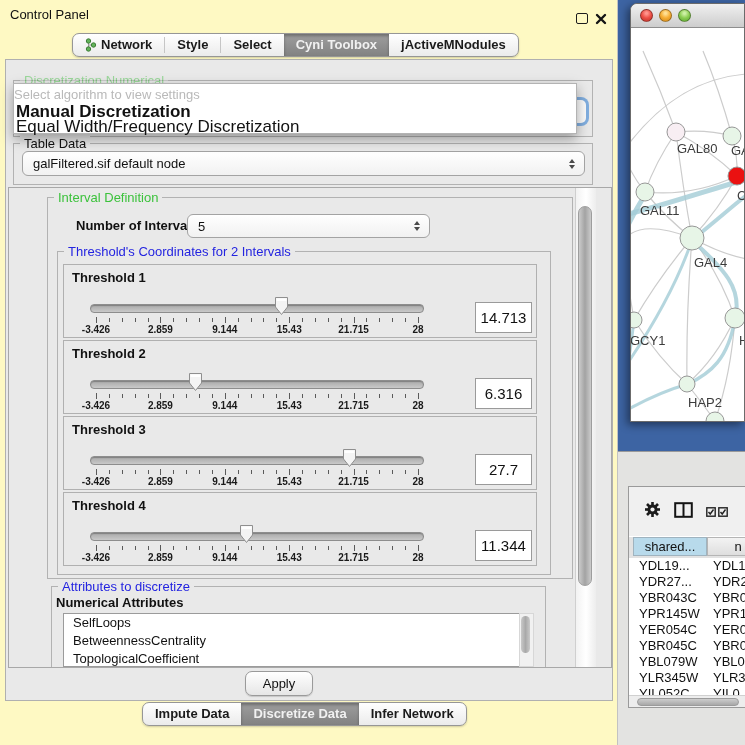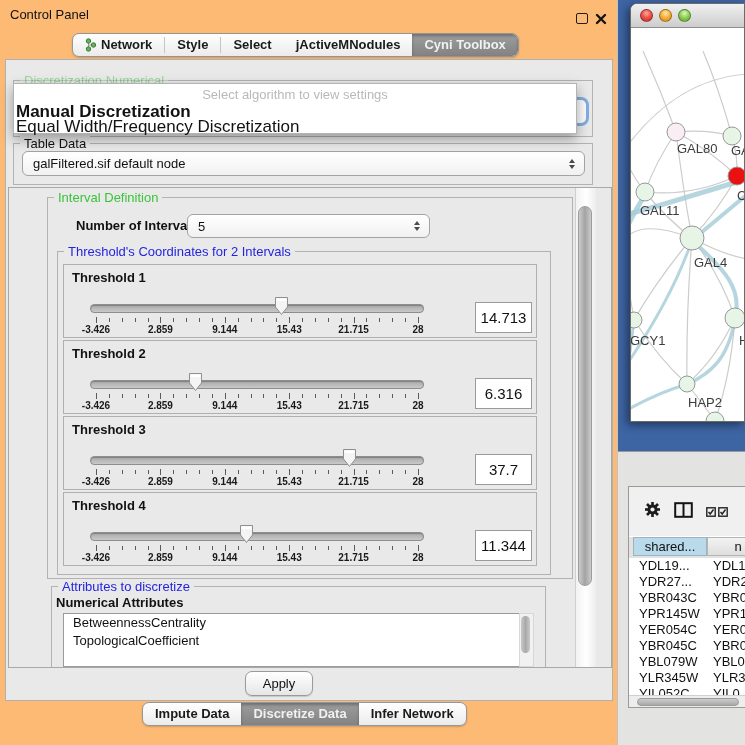--- a/index.html
+++ b/index.html
@@ -1,21 +1,21 @@
 <!DOCTYPE html>
 <html><head>
 <meta charset="utf-8">
 <style>
   html,body{margin:0;padding:0;}
   body{width:745px;height:745px;position:relative;overflow:hidden;
        background:#e9e9e9;font-family:"Liberation Sans",sans-serif;color:#111;}
   .abs{position:absolute;}
 
   
-  #left-region{left:0;top:0;width:617px;height:745px;background:#fdba74;border-right:1px solid #c2c2c2;}
+  #left-region{left:0;top:0;width:617px;height:745px;background:#fef9c3;border-right:1px solid #c2c2c2;}
   #cp-titlebar{left:0;top:0;width:617px;height:28px;}
   #cp-title{left:10px;top:7px;font-size:13px;}
   #float-box{left:576px;top:13px;width:10px;height:9px;border:1.7px solid #1d1d1d;border-radius:2px;}
   #close-x{left:595px;top:11px;}
 
   .tabstrip{display:inline-flex;border:1px solid #969696;border-radius:7px;overflow:hidden;
             background:linear-gradient(#ffffff,#ebebeb);box-shadow:0 1px 2px rgba(0,0,0,.18);}
   .tab{padding:3px 12px 3px 12px;font-size:13px;font-weight:bold;color:#1a1a1a;line-height:16px;display:flex;align-items:center;gap:4px;}
   .tab.selected{background:linear-gradient(#9e9e9e,#828282);color:#f1f1f1;box-shadow:inset 0 2px 3px rgba(0,0,0,.3);}
   .tabsep{width:1px;background:#c6c6c6;margin:3px 0;}
@@ -27,21 +27,21 @@
   .groupbox{position:absolute;border:1px solid #b2b2b2;background:transparent;}
   .gtitle{position:absolute;top:-8px;left:6px;background:#e9e9e9;padding:0 4px;font-size:13px;white-space:nowrap;}
   .g-green{color:#3cc23c;} .g-blue{color:#2424e0;} .g-black{color:#111;}
 
   #algo-group{left:13px;top:80px;width:578px;height:55px;}
   #algo-group .gtitle{opacity:.45;}
   #algo-combo-ghost{left:536px;top:100px;width:50px;height:23px;border-radius:5px;background:#fbfbfb;
         box-shadow:0 0 0 3px rgba(110,163,221,.85);z-index:5;}
   #algo-popup{left:13px;top:83px;width:564px;height:51px;background:#ffffff;border:1px solid #b3b3b3;
         box-shadow:0 5px 12px rgba(0,0,0,.35);z-index:10;padding-top:3px;box-sizing:border-box;}
-  .popup-placeholder{text-align:center;color:#b9b9b9;font-size:13px;height:15px;}
+  .popup-placeholder{color:#b9b9b9;font-size:13px;height:15px;}
   .popup-opt{font-size:17px;height:15px;padding-left:2px;}
   .popup-opt.bold{font-weight:bold;}
 
   #tabledata-group{left:13px;top:143px;width:578px;height:40px;}
   .combo{position:absolute;background:linear-gradient(#ffffff,#f1f1f1);border:1px solid #a3a3a3;border-radius:6px;
          font-size:13px;display:flex;align-items:center;padding-left:10px;box-sizing:border-box;}
   #tabledata-combo{left:22px;top:151px;width:563px;height:25px;}
   .updown{position:absolute;right:9px;top:50%;transform:translateY(-50%);display:flex;flex-direction:column;gap:2px;}
   .tri-up{width:0;height:0;border-left:3.5px solid transparent;border-right:3.5px solid transparent;border-bottom:4.5px solid #4a4a4a;}
   .tri-down{width:0;height:0;border-left:3.5px solid transparent;border-right:3.5px solid transparent;border-top:4.5px solid #4a4a4a;}
@@ -136,25 +136,25 @@
         <span>Network</span>
       </div>
       <div class="tabsep"></div>
       <div class="tab">
         <span>Style</span>
       </div>
       <div class="tabsep"></div>
       <div class="tab">
         <span>Select</span>
       </div>
+      <div class="tab selected">
+        <span>Cyni Toolbox</span>
+      </div>
       <div class="tab">
         <span>jActiveMNodules</span>
-      </div>
-      <div class="tab selected">
-        <span>Cyni Toolbox</span>
       </div>
     </div>
 
   <div id="content-panel" class="abs"></div>
 
   <div id="algo-group" class="abs groupbox">
     <span class="gtitle g-green">Discretization Numerical</span>
   </div>
   <div id="algo-combo-ghost" class="abs"></div>
   <div id="algo-popup" class="abs">
@@ -303,21 +303,21 @@
             <span class="ticklabel" style="left: 2px;">-3.426</span>
             <span class="ticklabel" style="left: 66.4px;">2.859</span>
             <span class="ticklabel" style="left: 130.8px;">9.144</span>
             <span class="ticklabel" style="left: 195.2px;">15.43</span>
             <span class="ticklabel" style="left: 259.6px;">21.715</span>
             <span class="ticklabel" style="left: 324px;">28</span>
             <div class="thr-thumb" style="left: 278.374px;"><svg width="15" height="20">
                 <path d="M1.5,1.5 H13.5 V11 L7.5,18.5 L1.5,11 Z" fill="#f4f4f4" stroke="#8f8f8f"></path>
                 <path d="M2.5,2.5 H12.5 V5 H2.5 Z" fill="#ffffff"></path>
               </svg></div>
-            <div class="thr-value">37.7</div>
+            <div class="thr-value">27.7</div>
           </div>
           <div class="thr-panel" style="top: 240px;">
             <div class="thr-label">Threshold 4</div>
             <div class="thr-track"></div>
             <div class="tick major" style="left: 32px;"></div>
             <div class="tick minor" style="left: 44.88px;"></div>
             <div class="tick minor" style="left: 57.76px;"></div>
             <div class="tick minor" style="left: 70.64px;"></div>
             <div class="tick minor" style="left: 83.52px;"></div>
             <div class="tick major" style="left: 96.4px;"></div>
@@ -353,20 +353,21 @@
               </svg></div>
             <div class="thr-value">11.344</div>
           </div>
         </div>
     </div>
     <div id="attrs-group" class="abs groupbox">
       <span class="gtitle g-blue">Attributes to discretize</span>
     </div>
     <div id="attrs-sublabel" class="abs">Numerical Attributes</div>
     <div id="attr-list" class="abs">
+        <div class="attr-item">SelfLoops</div>
         <div class="attr-item">BetweennessCentrality</div>
         <div class="attr-item">TopologicalCoefficient</div>
       </div>
     <div id="attr-vtrack" class="abs"></div>
     <div id="attr-vthumb" class="abs"></div>
     <div id="panel-vtrack" class="abs vtrack"></div>
     <div id="panel-vthumb" class="abs"></div>
   </div>
 
   <div id="apply-btn" class="abs">Apply</div>

